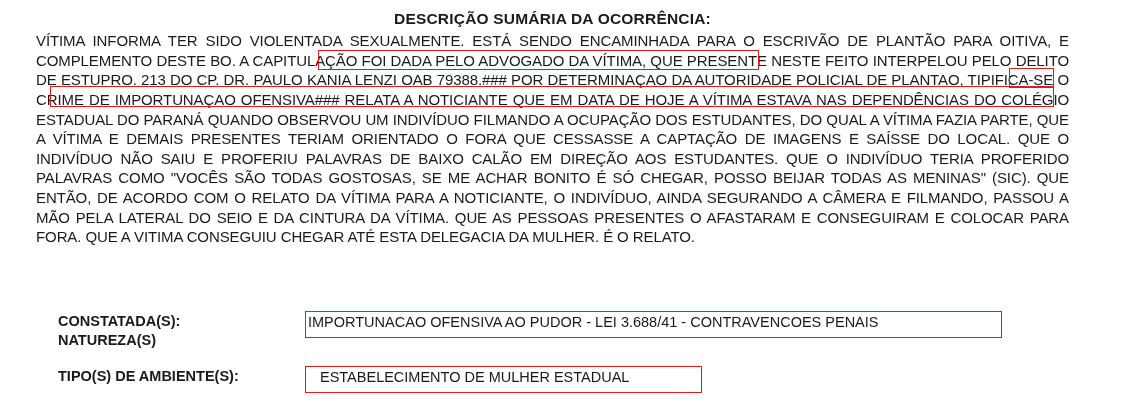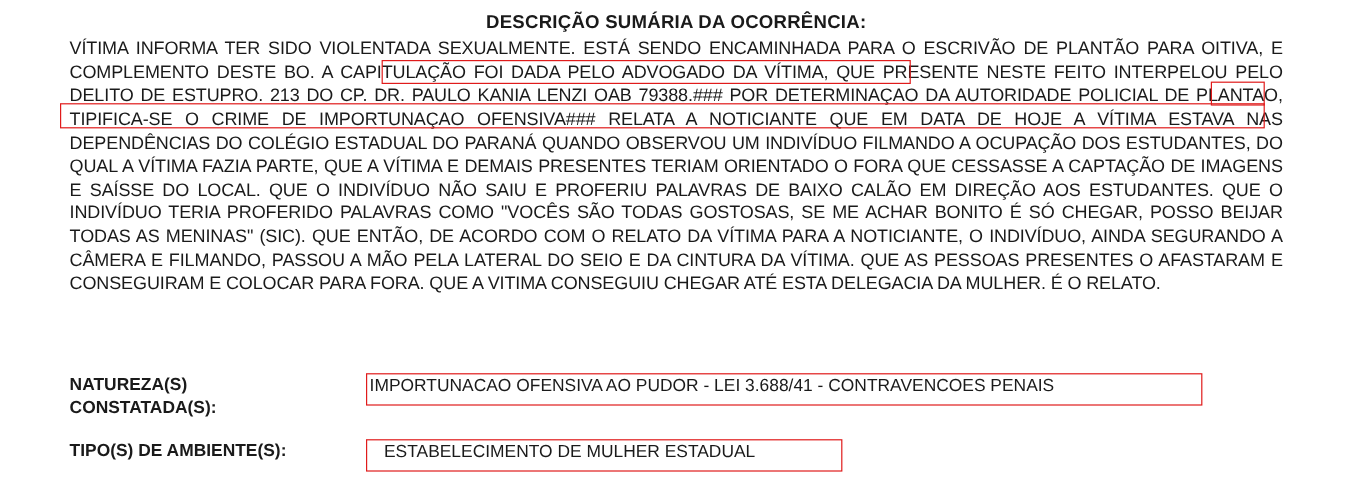--- a/index.html
+++ b/index.html
@@ -13,21 +13,21 @@
     font-family: "Liberation Sans", sans-serif;
     color: #1a1a1a;
     position: relative;
     overflow: hidden;
   }
   .page {
     position: relative;
     width: 1127px;
     height: 415px;
     box-sizing: border-box;
-    padding: 10px 58px 0 58px;
+    padding: 10px 58px 0 36px;
   }
   .doc-title {
     text-align: center;
     font-weight: bold;
     font-size: 15.5px;
     letter-spacing: 0.2px;
     margin: 0 0 3px 0;
   }
   .body-text {
     font-size: 15px;
@@ -94,22 +94,22 @@
     <span>AOS ESTUDANTES. QUE O INDIVÍDUO TERIA PROFERIDO PALAVRAS COMO "VOCÊS SÃO TODAS GOSTOSAS, SE ME </span>
     <span>ACHAR BONITO É SÓ CHEGAR, POSSO BEIJAR TODAS AS MENINAS" (SIC). QUE ENTÃO, DE ACORDO COM O RELATO DA </span>
     <span>VÍTIMA PARA A NOTICIANTE, O INDIVÍDUO, AINDA SEGURANDO A CÂMERA E FILMANDO, PASSOU A MÃO PELA LATERAL </span>
     <span>DO SEIO E DA CINTURA DA VÍTIMA. QUE AS PESSOAS PRESENTES O AFASTARAM E CONSEGUIRAM E COLOCAR PARA </span>
     <span>FORA. QUE A VITIMA CONSEGUIU CHEGAR ATÉ ESTA DELEGACIA DA MULHER. É O RELATO.</span>
   </div>
 
   <div class="fields">
     <div class="field-row">
       <div class="field-label">
+        <div>CONSTATADA(S):</div>
         <div>NATUREZA(S)</div>
-        <div>CONSTATADA(S):</div>
       </div>
       <div class="field-value">IMPORTUNACAO OFENSIVA AO PUDOR - LEI 3.688/41 - CONTRAVENCOES PENAIS</div>
     </div>
 
     <div class="field-row second">
       <div class="field-label">
         <div>TIPO(S) DE AMBIENTE(S):</div>
       </div>
       <div class="field-value">ESTABELECIMENTO DE MULHER ESTADUAL</div>
     </div>

